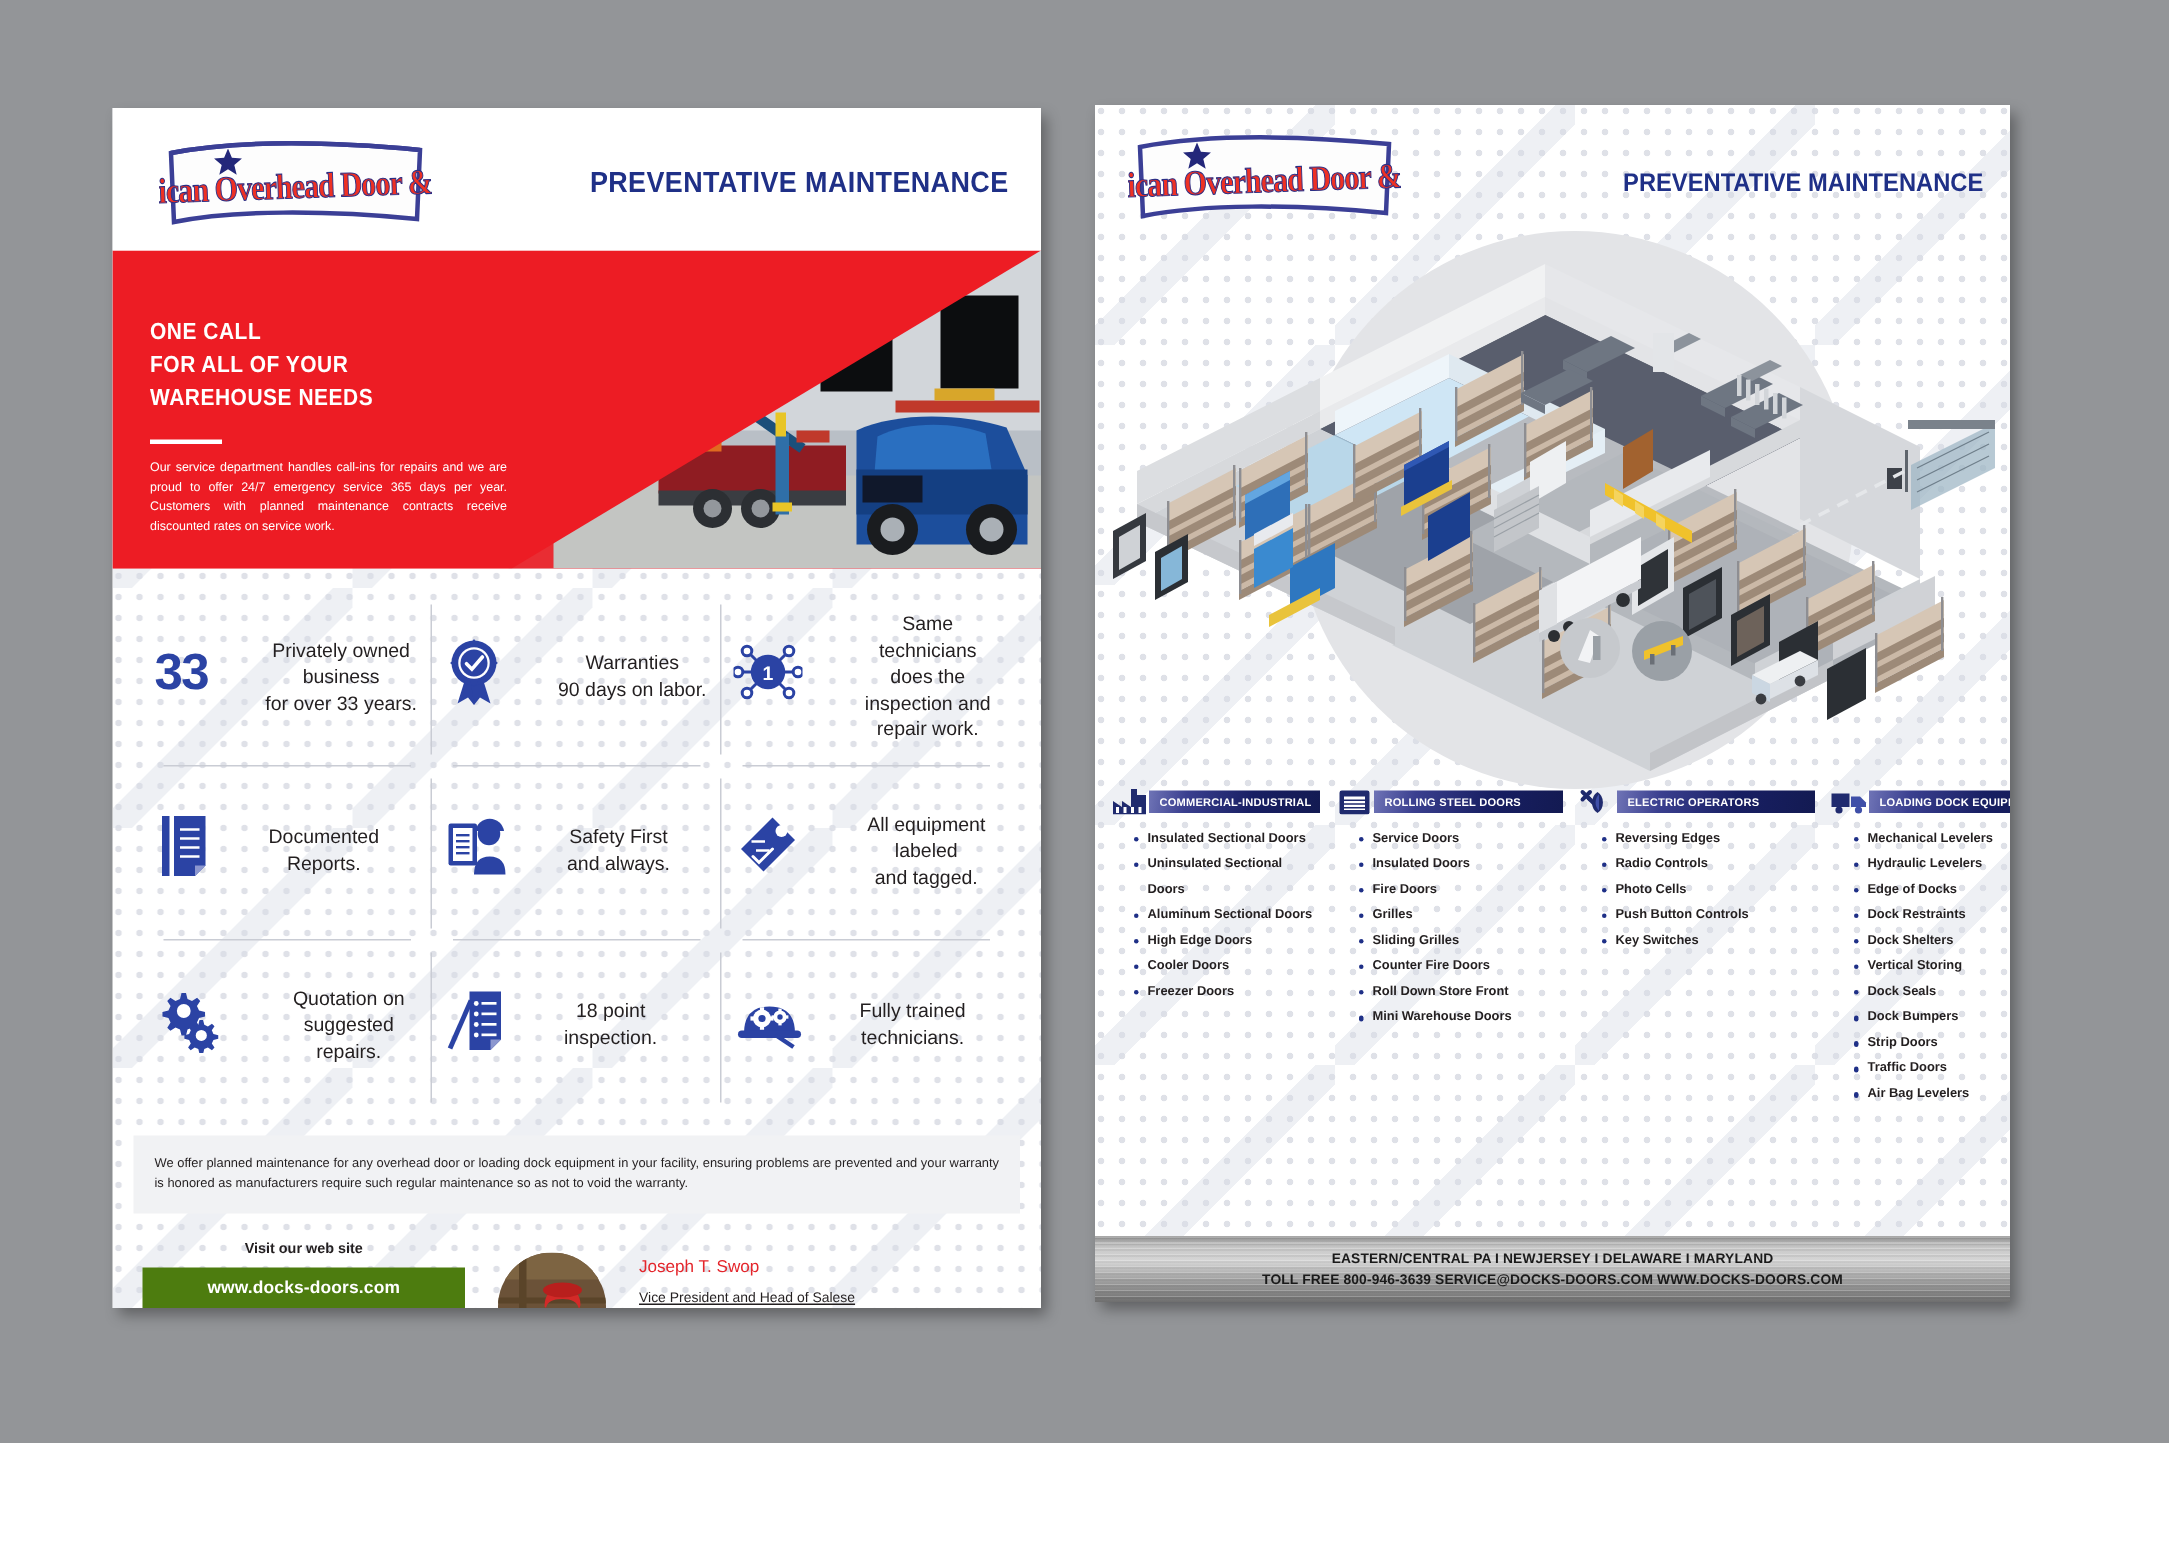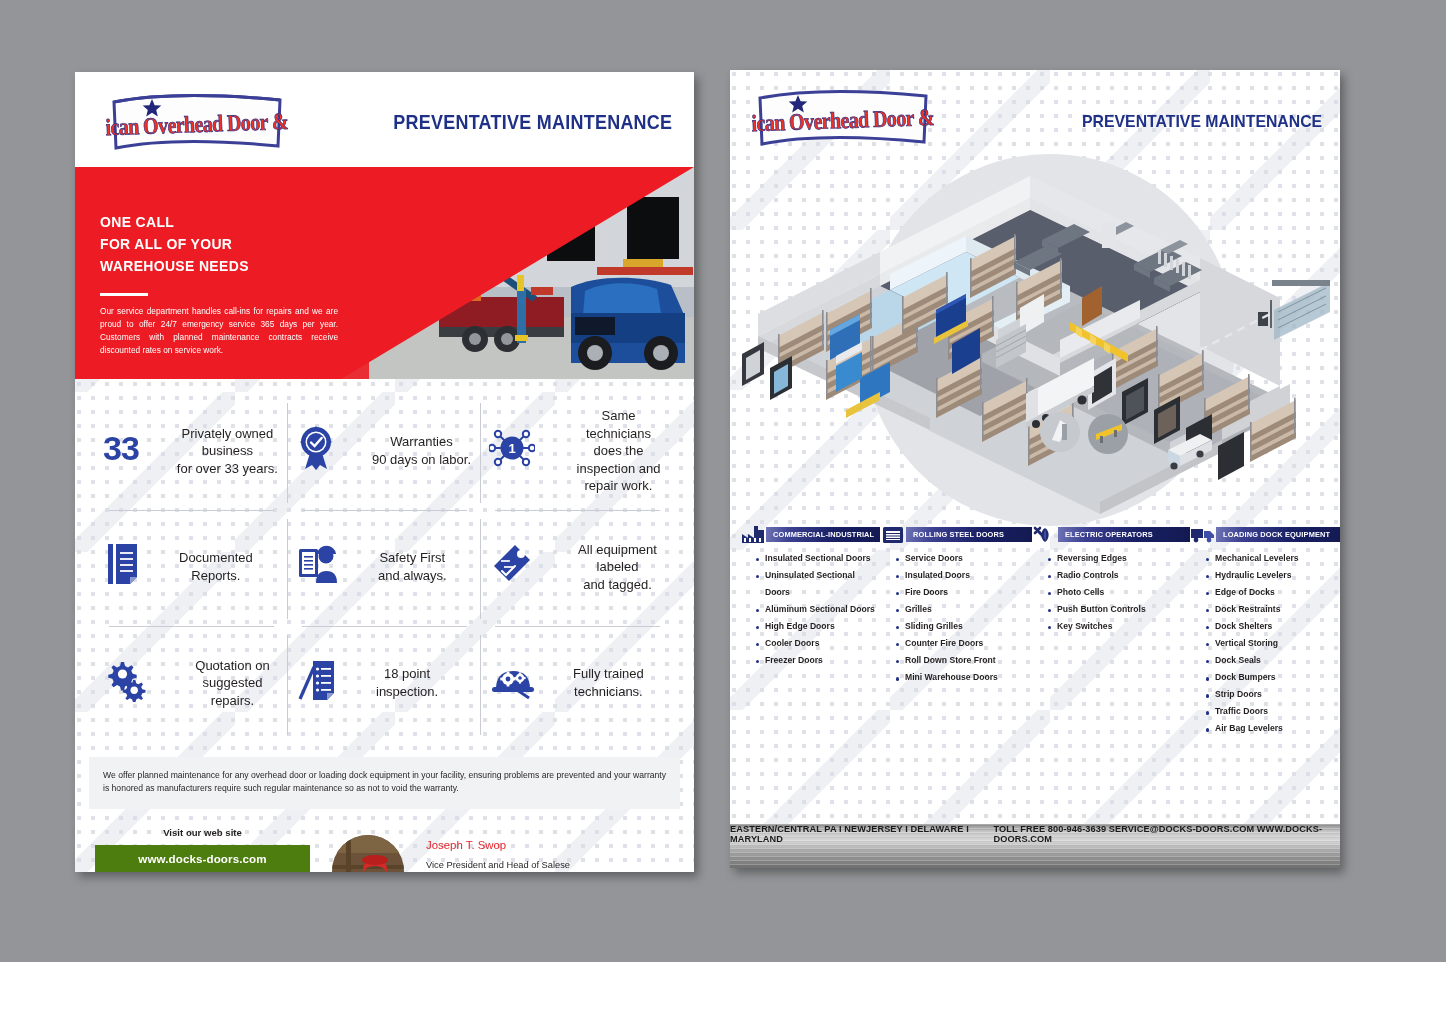--- a/index.html
+++ b/index.html
@@ -58,54 +58,54 @@
               padding:12px 14px 13px 14px;font-size:8.6px;line-height:1.55;text-align:justify;color:#231f20;}
 
   
   .contact{position:relative;z-index:3;display:flex;align-items:flex-start;padding:14px 20px 0 20px;}
   .cta{width:215px;text-align:center;padding-top:4px;}
   .cta .visit{font-size:9.6px;color:#231f20;margin-bottom:7px;font-weight:600;}
   .cta .urlbar{background:#4d7c0f;color:#fff;font-weight:bold;font-size:11.6px;padding:7px 4px;letter-spacing:.1px;}
   .avatar{width:72px;height:72px;border-radius:50%;overflow:hidden;margin:12px 22px 0 22px;flex:0 0 auto;position:relative;}
   .person{padding-top:16px;}
   .person .nm{color:#e4252b;font-size:11.4px;margin-bottom:7px;}
-  .person .ln{font-size:9.3px;line-height:1.62;color:#231f20;}
+  .person .ln{font-size:9.3px;line-height:1.62;color:#231f20;text-decoration:underline;}
 
   
   .rp-head{position:relative;height:92px;z-index:3;}
   .rp-logo{position:absolute;left:22px;top:18px;width:182px;height:62px;}
   .rp-title{position:absolute;right:18px;top:42px;font-size:17px;font-weight:bold;color:#1f3087;
             transform:scaleX(.93);transform-origin:right center;white-space:nowrap;}
   .iso-wrap{position:relative;height:360px;z-index:3;}
   .iso-circle{position:absolute;left:50%;top:-8px;transform:translateX(-46%);
               width:372px;height:372px;border-radius:50%;background:#e3e4e7;}
   .iso{position:absolute;left:0;top:0;width:610px;height:360px;}
 
   
-  .cats{position:relative;z-index:3;display:flex;padding:4px 10px 0 10px;gap:0;}
+  .cats{position:relative;z-index:3;display:flex;padding:4px 10px 0 10px;gap:10px;}
   .cat{flex:0 0 auto;}
   .cat:nth-child(1){width:140px;}
   .cat:nth-child(2){width:152px;}
   .cat:nth-child(3){width:158px;}
   .cat:nth-child(4){width:152px;}
   .cat-head{display:flex;align-items:center;height:17px;margin-bottom:7px;}
   .cat-ic{width:26px;height:17px;flex:0 0 auto;display:flex;align-items:flex-end;justify-content:center;}
   .cat-bar{flex:1;height:15px;background:linear-gradient(100deg,#6f74b6 0%,#3a3f8f 22%,#181f63 60%,#131a52 100%);
            color:#fff;font-size:7.4px;font-weight:bold;display:flex;align-items:center;padding-left:7px;
            letter-spacing:.15px;white-space:nowrap;}
   .cat ul{list-style:none;margin:0;padding:0 0 0 16px;}
   .cat li{font-size:8.6px;color:#231f20;line-height:1.98;position:relative;padding-left:9px;font-weight:700;}
   .cat li::before{content:"";position:absolute;left:0;top:8px;width:3.4px;height:3.4px;border-radius:50%;background:#1f3087;}
 
   
   .metal{position:absolute;left:0;bottom:0;width:100%;height:44px;z-index:4;
     background:
       repeating-linear-gradient(to bottom, rgba(255,255,255,.22) 0 1px, rgba(0,0,0,.05) 1px 2px, rgba(255,255,255,0) 2px 4px),
       linear-gradient(to bottom,#8e8e8e 0%,#c9c9c9 18%,#d6d6d6 38%,#a8a8a8 62%,#8a8a8a 82%,#6f6f6f 100%);
-    display:flex;flex-direction:row;align-items:flex-start;justify-content:center;}
+    display:flex;flex-direction:column;align-items:center;justify-content:center;}
   .metal .l1{font-size:9.2px;font-weight:bold;color:#1a1a1a;letter-spacing:.1px;margin-bottom:4px;}
   .metal .l2{font-size:9.2px;font-weight:bold;color:#1a1a1a;letter-spacing:.1px;}
 </style>
 </head>
 <body>
 
 <div class="bottom-white"></div>
 
 <div class="page" id="page-left">
   <div class="wm"></div>

